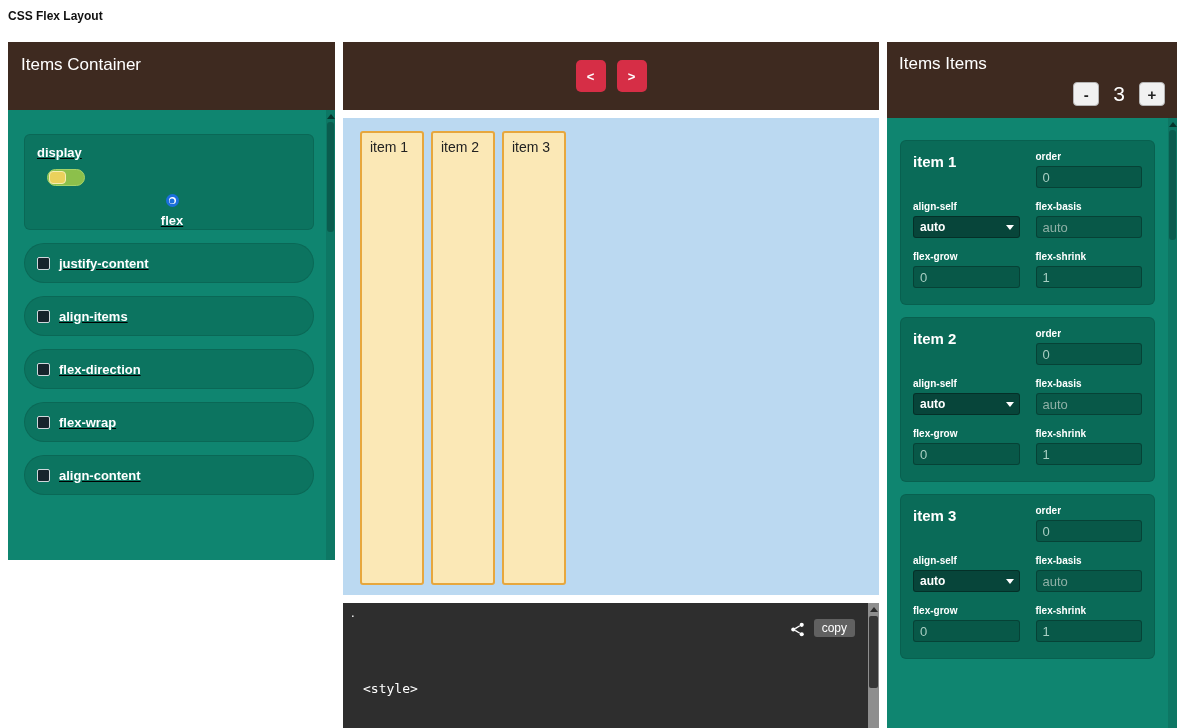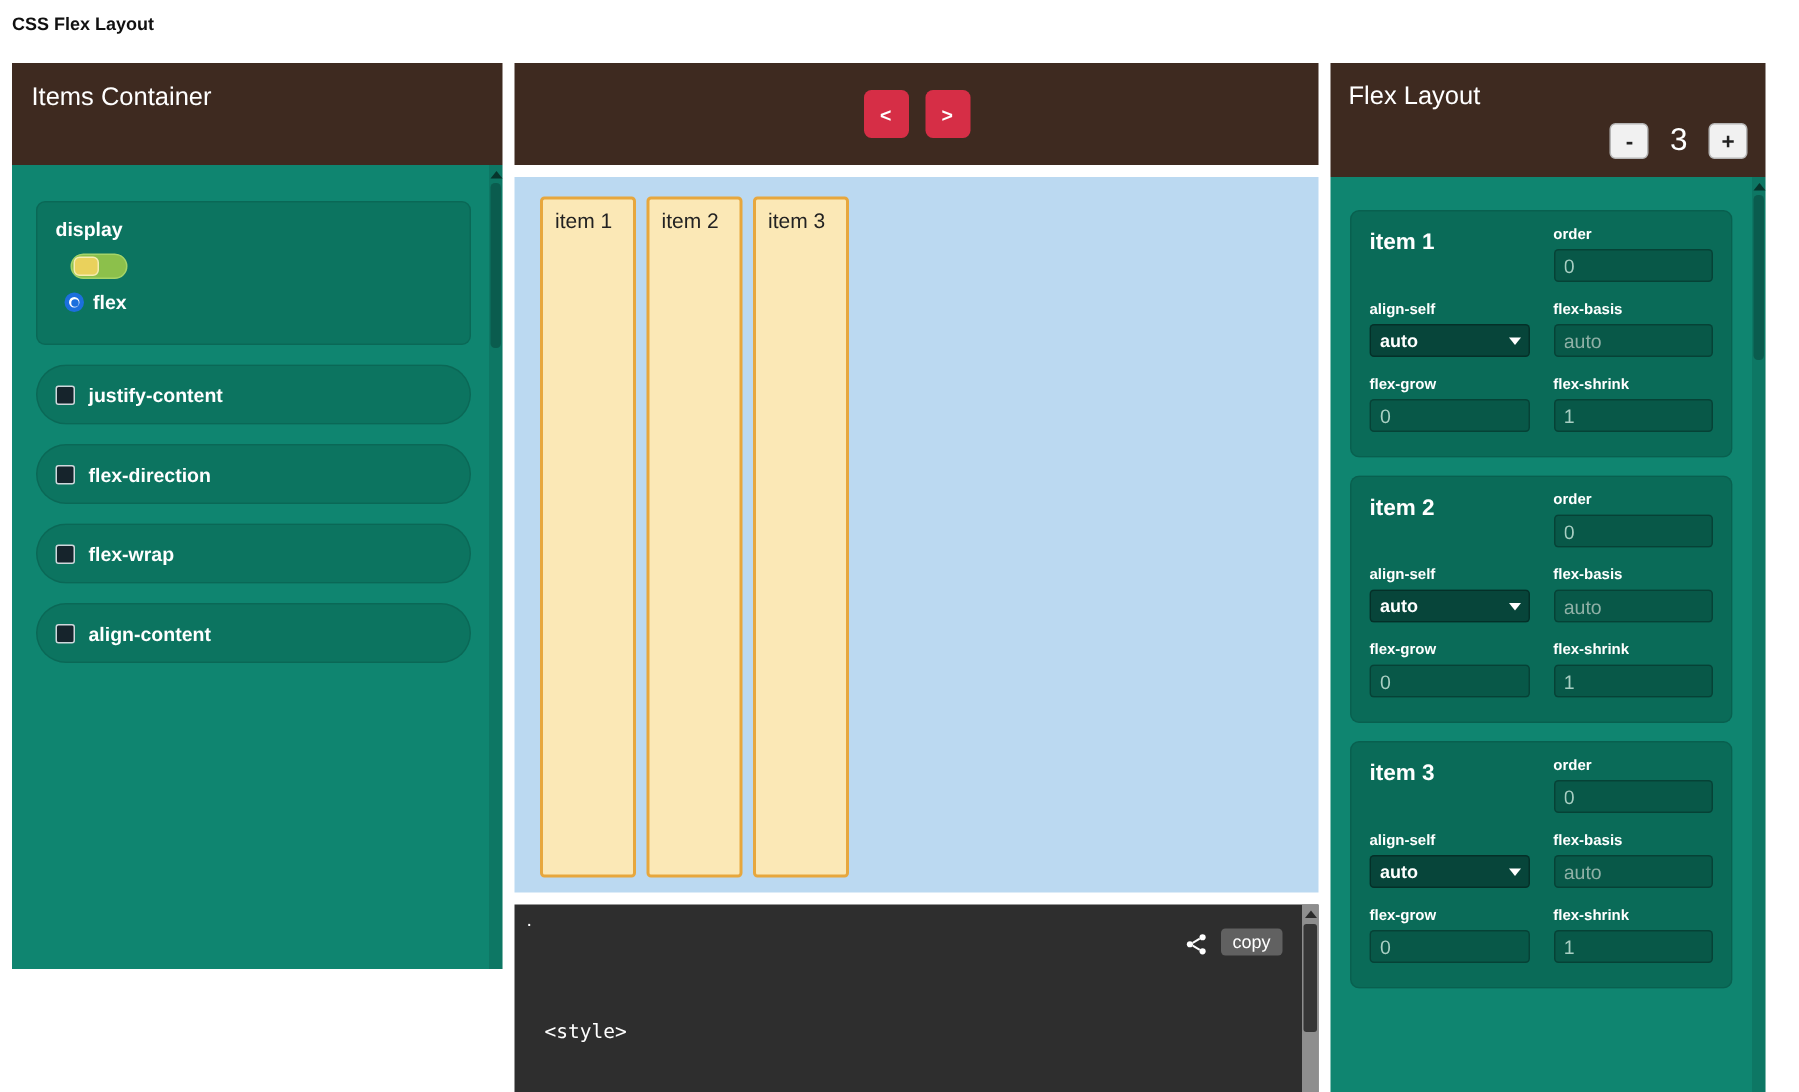--- a/index.html
+++ b/index.html
@@ -17,31 +17,31 @@
   .panel.middle { left:343px; width:536px; }
   .panel.right  { left:887px; width:290px; }
 
   .panel-header { background:#3E2A20; color:#fff; }
   .left  .panel-header { height:68px; padding:13px 13px; font-size:17px; }
   .middle.panel-wrap .panel-header,
   .middle .panel-header { height:68px; display:flex; align-items:center; justify-content:center; gap:11px; }
   .right .panel-header { height:76px; padding:12px 12px; font-size:17px; position:relative; }
 
   .panel-body { background:#0F8570; position:relative; }
-  .left  .panel-body { height:536px; padding:24px 16px 0 16px; }
+  .left  .panel-body { height:450px; padding:24px 16px 0 16px;text-decoration:underline; }
   .right .panel-body { height:610px; padding:22px 22px 0 13px; }
 
   
   .section { background:#0C7460; border-radius:6px; width:290px; margin-bottom:13px; border:1px solid rgba(0,0,0,0.10); }
   .display-section { height:96px; padding:10px 12px; }
   .check-section { height:40px; display:flex; align-items:center; gap:9px; padding:0 12px; cursor:pointer;border-radius:20px; }
   .section-label, .check-label { color:#fff; font-weight:bold; font-size:13px; }
   .toggle { width:38px; height:17px; background:#8CC04B; border:1px solid #a5d468; border-radius:9px; margin:9px 0 8px 10px; position:relative; cursor:pointer; }
   .toggle .knob { position:absolute; left:1px; top:1px; width:17px; height:13px; background:#EAD15C; border:1px solid #f6ecb0; border-radius:4px; }
-  .radio-row { display:flex; align-items:center; gap:6px; margin-left:6px; cursor:pointer; }
+  .radio-row { display:flex; align-items:center; gap:6px; margin-left:6px; cursor:pointer;flex-direction:column; }
   .radio { width:13px; height:13px; border-radius:50%; background:#fff; border:3px solid #1C6FDD; position:relative; display:inline-block; }
   .radio-dot { position:absolute; left:50%; top:50%; transform:translate(-50%,-50%); width:5px; height:5px; border-radius:50%; background:#1C6FDD; }
   .checkbox { width:13px; height:13px; background:#16242C; border:1px solid #cfd8dc; border-radius:2px; display:inline-block; flex:0 0 auto; }
 
   
   .nav-btn { width:30px; height:32px; background:#D62E46; color:#fff; border:none; border-radius:5px;
              font-size:13px; font-weight:bold; cursor:pointer; font-family:inherit; }
   .select-wrap { position:relative; }
   .select-wrap.light select {
     width:281px; height:34px; background:#fff; color:#111; border:1px solid #6f6f6f; border-radius:4px;
@@ -111,20 +111,24 @@
         <span class="radio">
             <span class="radio-dot"></span>
           </span>
         <span class="check-label">flex</span>
       </div>
     </div>
 
     <div class="section check-section">
       <span class="checkbox"></span>
       <span class="check-label">justify-content</span>
+    </div>
+    <div class="section check-section">
+      <span class="checkbox"></span>
+      <span class="check-label">align-items</span>
     </div>
     <div class="section check-section">
       <span class="checkbox"></span>
       <span class="check-label">flex-direction</span>
     </div>
     <div class="section check-section">
       <span class="checkbox"></span>
       <span class="check-label">flex-wrap</span>
     </div>
     <div class="section check-section">
@@ -173,21 +177,21 @@
     </div>
     <div class="code-scrollbar">
       <div class="code-scroll-arrow"></div>
       <div class="code-thumb"></div>
     </div>
   </div>
 </div>
 
 <div class="panel right">
   <div class="panel-header">
-    <span>Flex Layout</span>
+    <span>Items Items</span>
     <div class="count-controls">
       <button class="count-btn">-</button>
       <span class="count-value">3</span>
       <button class="count-btn">+</button>
     </div>
   </div>
   <div class="panel-body">
 
     <div class="item-card">
       <div class="card-grid">

